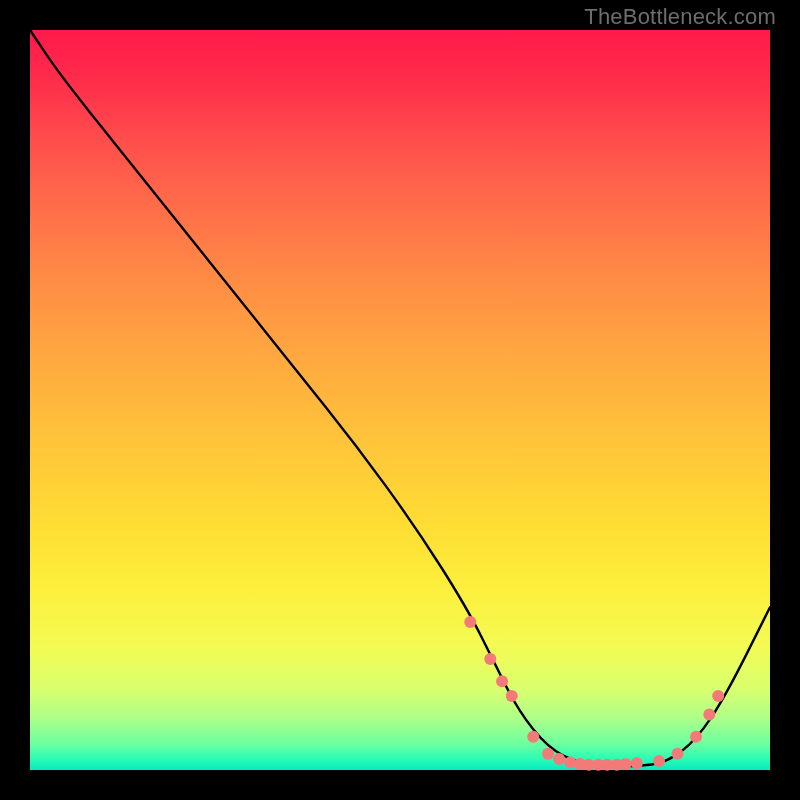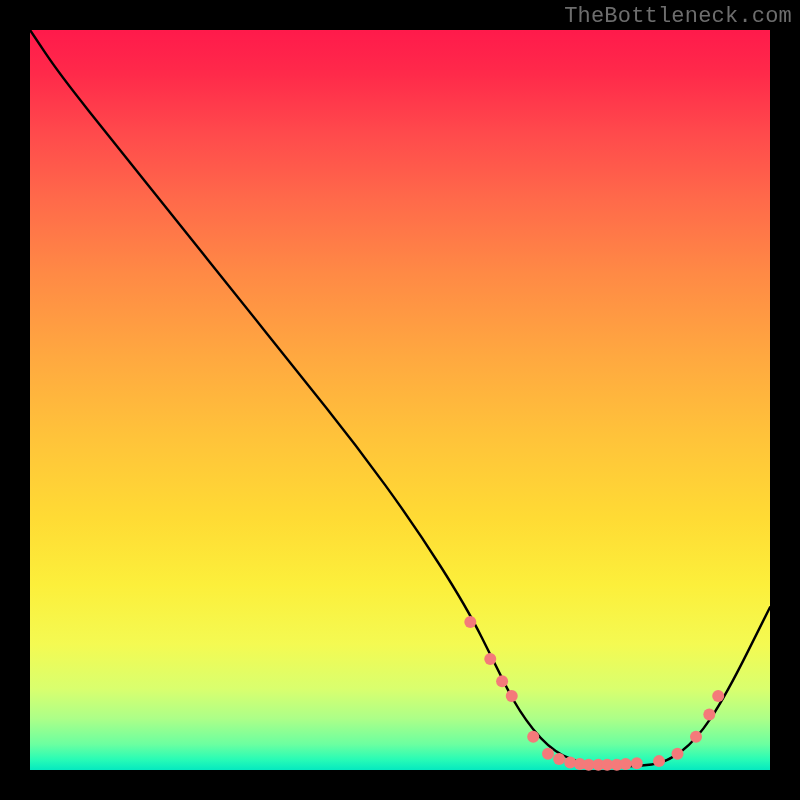--- a/index.html
+++ b/index.html
@@ -38,22 +38,22 @@
       #d9ff6e 89%,
       #adff88 93%,
       #6cffa0 96.5%,
       #2bfcb5 98.5%,
       #05e9c0 100%
     );
   }
   .watermark {
     position: absolute;
     top: 4px;
-    right: 8px;
-    font-family: Liberation Mono, monospace;
+    right: 24px;
+    font-family: Liberation Sans, sans-serif;
     font-size: 22px;
     color: #6d6d6d;
     letter-spacing: 0.2px;
   }
   svg.curve {
     position: absolute;
     left: 0;
     top: 0;
     width: 740px;
     height: 740px;

